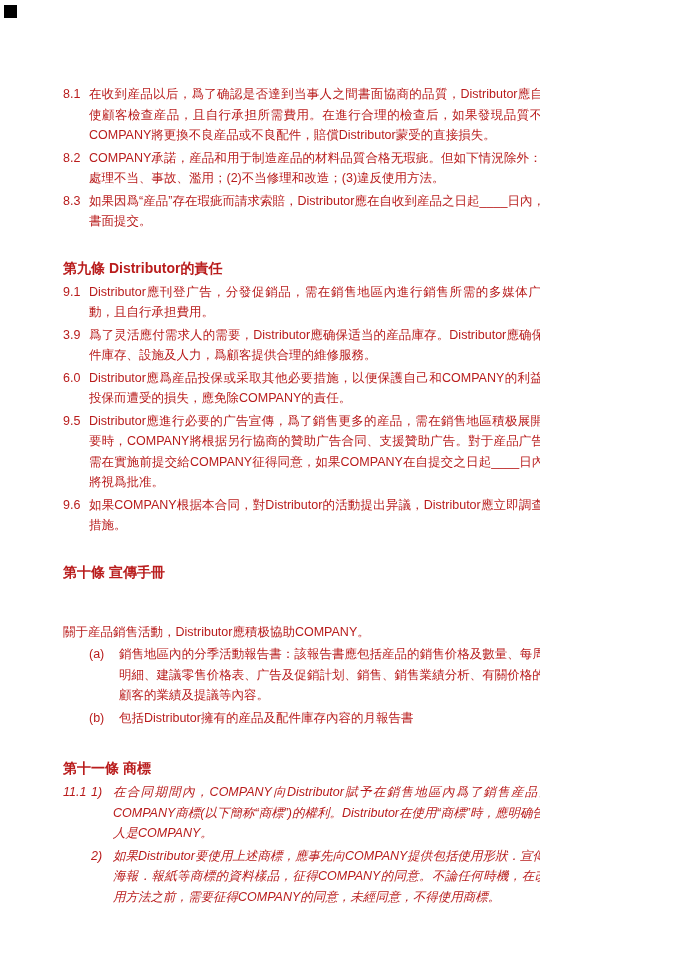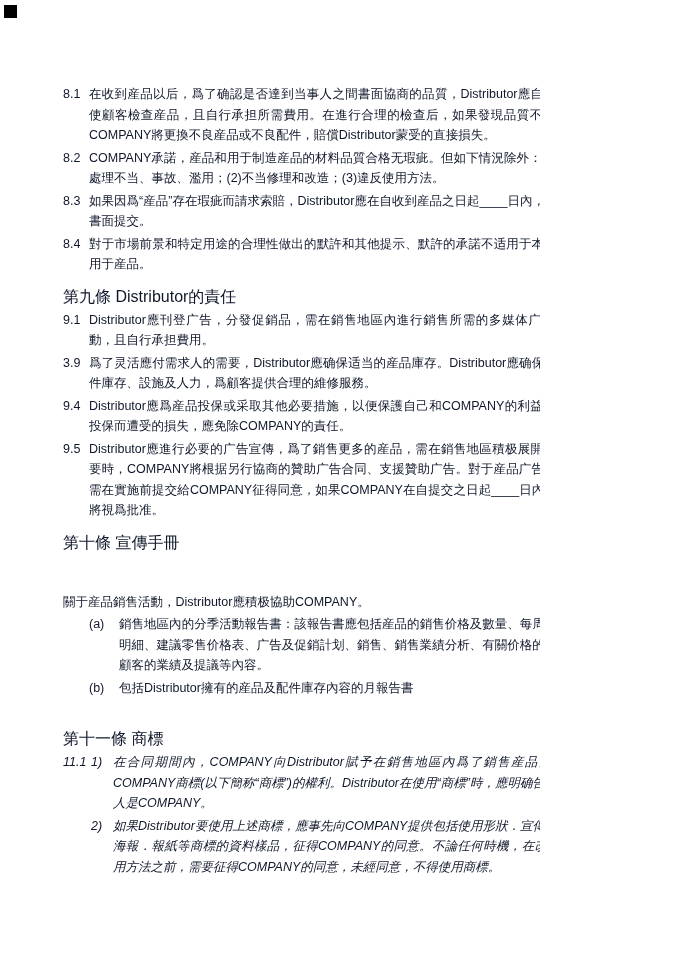--- a/index.html
+++ b/index.html
@@ -7,21 +7,21 @@
     padding: 0;
     background: #ffffff;
   }
   .page {
     position: relative;
     width: 540px;
     height: 962px;
     background: #ffffff;
     overflow: hidden;
     font-family: "Liberation Sans", sans-serif;
-    color: #0f172a;
+    color: #b91c1c;
   }
   .corner-mark {
     position: absolute;
     left: 4px;
     top: 5px;
     width: 13px;
     height: 13px;
     background: #000000;
   }
   .content {
@@ -37,24 +37,24 @@
     margin-bottom: 2px;
   }
   .clause .num {
     flex: 0 0 26px;
   }
   .clause .txt {
     flex: 1;
     text-align: justify;
   }
   .heading {
-    font-weight: normal;
-    font-size: 16px;
+    font-weight: bold;
+    font-size: 14px;
     line-height: 21px;
-    margin: 11px 0 3px 0;
+    margin: 26px 0 3px 0;
   }
   .heading.h11 {
     margin-top: 30px;
   }
   .intro {
     margin-bottom: 2px;
     text-align: justify;
     margin-top: 39px;
   }
   .subclause {
@@ -98,41 +98,41 @@
       <span class="txt">在收到産品以后，爲了确認是否達到当事人之間書面協商的品質，Distributor應自己檢查産品或使顧客檢查産品，且自行承担所需費用。在進行合理的檢查后，如果發現品質不合格的産品，COMPANY將更換不良産品或不良配件，賠償Distributor蒙受的直接損失。</span>
     </div>
     <div class="clause">
       <span class="num">8.2</span>
       <span class="txt">COMPANY承諾，産品和用于制造産品的材料品質合格无瑕疵。但如下情況除外：(1)使用不当、處理不当、事故、濫用；(2)不当修理和改造；(3)違反使用方法。</span>
     </div>
     <div class="clause">
       <span class="num">8.3</span>
       <span class="txt">如果因爲“産品”存在瑕疵而請求索賠，Distributor應在自收到産品之日起____日內，記載詳細事項書面提交。</span>
     </div>
-    <div class="clause">
-      <span class="num">8.4</span>
-      <span class="txt">對于市場前景和特定用途的合理性做出的默許和其他提示、默許的承諾不适用于本合同，也不适用于産品。</span>
-    </div>
 
     <div class="heading">第九條 Distributor的責任</div>
     <div class="clause">
       <span class="num">9.1</span>
       <span class="txt">Distributor應刊登广告，分發促銷品，需在銷售地區內進行銷售所需的多媒体广告市場調查活動，且自行承担費用。</span>
     </div>
     <div class="clause">
       <span class="num">3.9</span>
       <span class="txt">爲了灵活應付需求人的需要，Distributor應确保适当的産品庫存。Distributor應确保适量的更換配件庫存、設施及人力，爲顧客提供合理的維修服務。</span>
     </div>
     <div class="clause">
-      <span class="num">9.4</span>
+      <span class="num">6.0</span>
       <span class="txt">Distributor應爲産品投保或采取其他必要措施，以便保護自己和COMPANY的利益，對于因沒有投保而遭受的損失，應免除COMPANY的責任。</span>
     </div>
     <div class="clause">
       <span class="num">9.5</span>
       <span class="txt">Distributor應進行必要的广告宣傳，爲了銷售更多的産品，需在銷售地區積极展開銷售活動。必要時，COMPANY將根据另行協商的贊助广告合同、支援贊助广告。對于産品广告及促銷方式，需在實施前提交給COMPANY征得同意，如果COMPANY在自提交之日起____日內不做出通知，將視爲批准。</span>
+    </div>
+    <div class="clause">
+      <span class="num">9.6</span>
+      <span class="txt">如果COMPANY根据本合同，對Distributor的活動提出异議，Distributor應立即調查并采取合理的措施。</span>
     </div>
 
     <div class="heading">第十條 宣傳手冊</div>
     <div class="intro">關于産品銷售活動，Distributor應積极協助COMPANY。</div>
     <div class="subclause">
       <span class="subnum">(a)</span>
       <span class="txt">銷售地區內的分季活動報告書：該報告書應包括産品的銷售价格及數量、每周(State)的銷售明細、建議零售价格表、广告及促銷計划、銷售、銷售業績分析、有關价格的計划、對主要顧客的業績及提議等內容。</span>
     </div>
     <div class="subclause">
       <span class="subnum">(b)</span>

